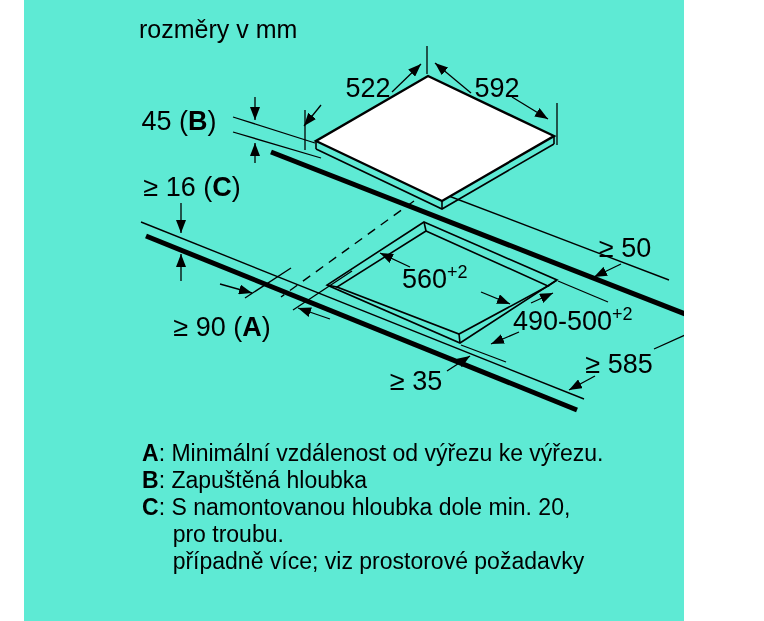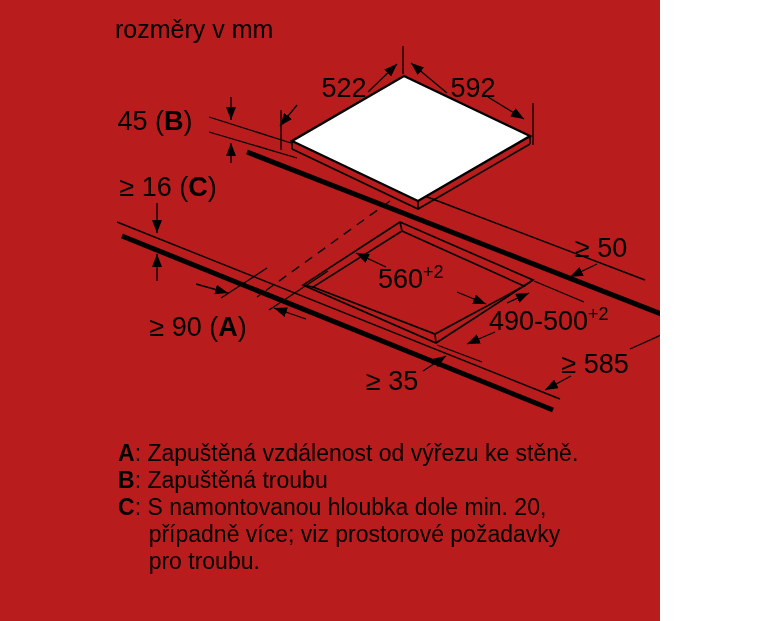--- a/index.html
+++ b/index.html
@@ -1,22 +1,23 @@
 <!DOCTYPE html>
 <html><head>
 <meta charset="utf-8">
 <style>
   html,body{margin:0;padding:0;background:#fff;}
   .page{
     position:relative;
     width:660px;height:621px;
-    background:#b91c1c;
+    background:#5eead4;
     font-family:"Liberation Sans", sans-serif;
     color:#000;
     overflow:hidden;
+    margin-left:24px;
   }
   .title{
     position:absolute;left:115px;top:14px;
     font-size:25px;line-height:1.2;color:#000;
   }
   svg{position:absolute;left:0;top:0;}
   svg text{
     font-family:"Liberation Sans", sans-serif;
     font-size:27px;fill:#000;
   }
@@ -163,32 +164,32 @@
         <line x1="423" y1="371" x2="446" y2="356" marker-end="url(#ah)"></line>
       </g>
       <text x="392" y="390" text-anchor="middle"><tspan>≥ 35</tspan></text>
     </g>
   </svg>
 
   <div class="legend">
     <div class="legend-row">
       <b>A</b>
       <div class="body">
-          <div>: Zapuštěná vzdálenost od výřezu ke stěně.</div>
+          <div>: Minimální vzdálenost od výřezu ke výřezu.</div>
         </div>
     </div>
     <div class="legend-row">
       <b>B</b>
       <div class="body">
-          <div>: Zapuštěná troubu</div>
+          <div>: Zapuštěná hloubka</div>
         </div>
     </div>
     <div class="legend-row">
       <b>C</b>
       <div class="body">
         <div>: S namontovanou hloubka dole min. 20,</div>
+        <div class="cont">pro troubu.</div>
         <div class="cont">případně více; viz prostorové požadavky</div>
-        <div class="cont">pro troubu.</div>
       </div>
     </div>
   </div>
 
 </div>
 
 </body></html>

